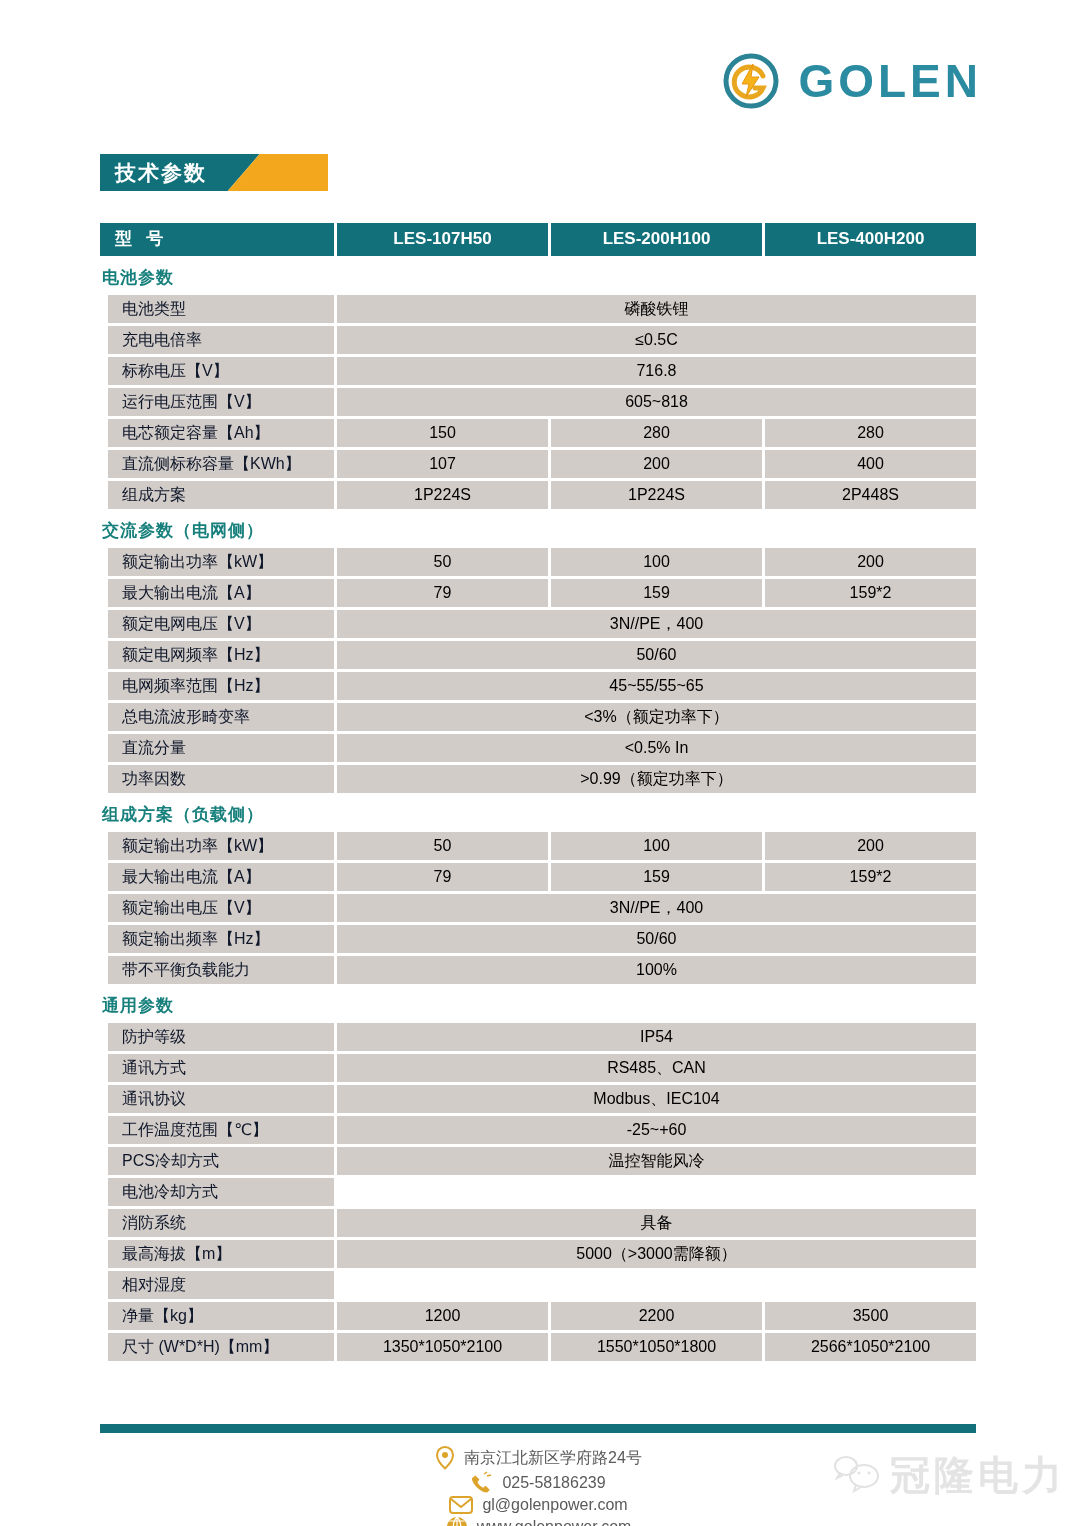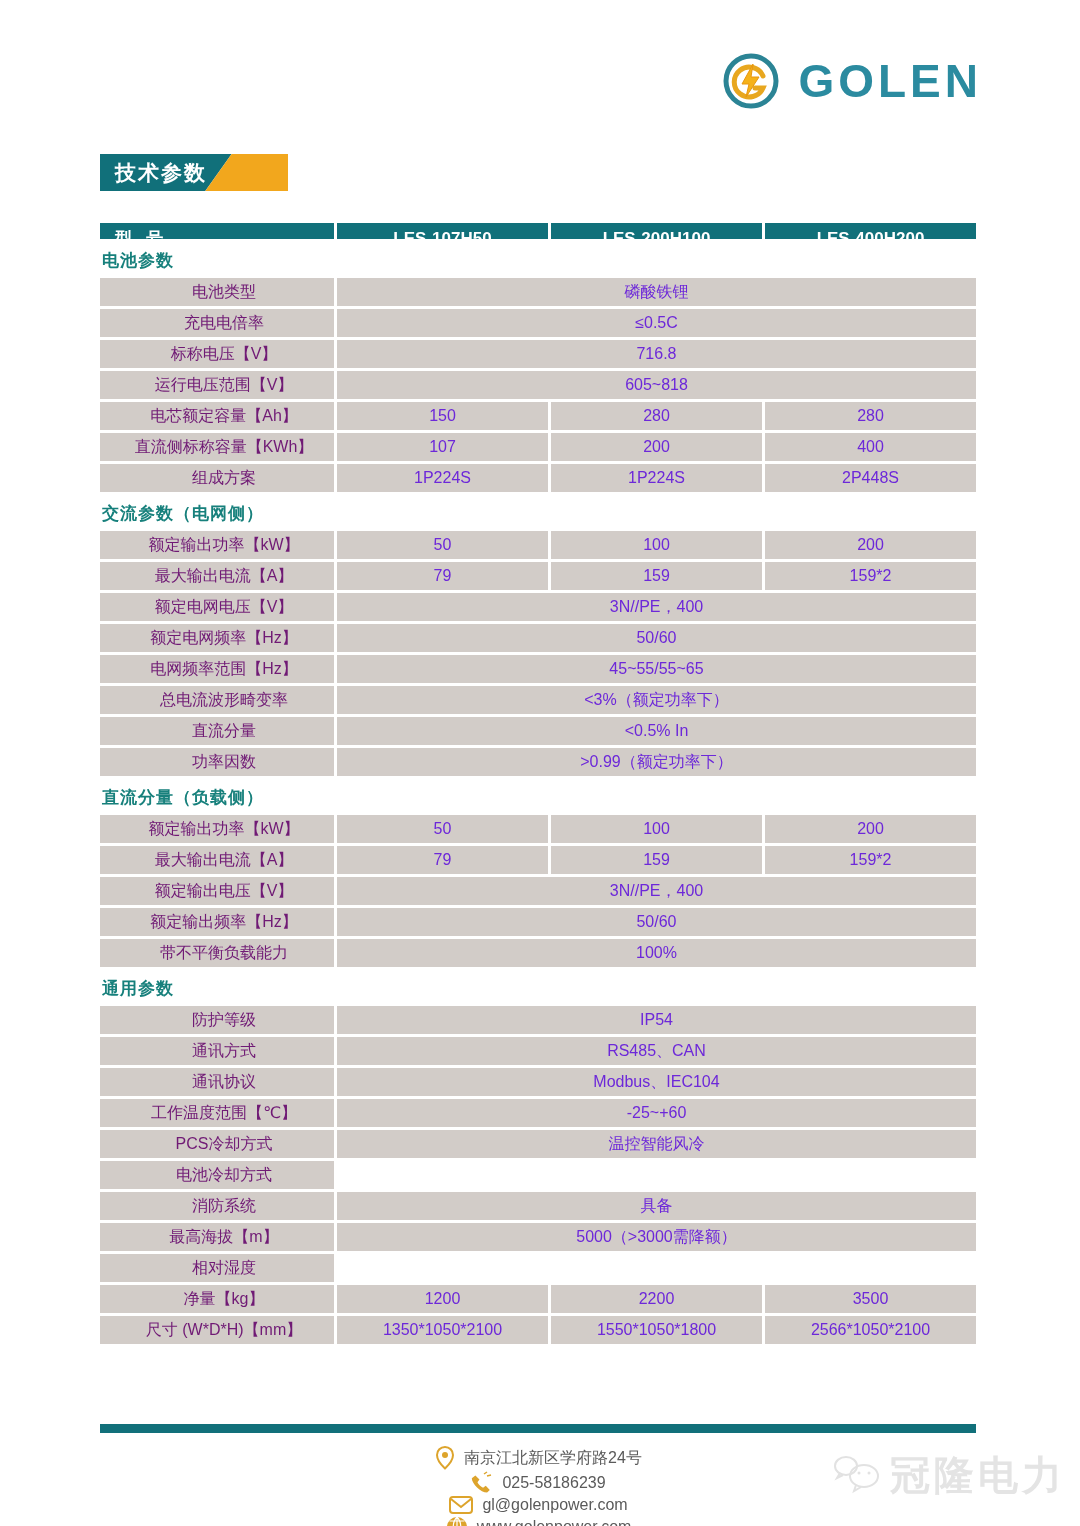--- a/index.html
+++ b/index.html
@@ -17,21 +17,21 @@
     display:flex;align-items:center;gap:18px;
   }
   .logo-icon svg{display:block;}
   .logo-text{
     font-size:46px;font-weight:bold;color:#2b8ba0;
     letter-spacing:4px;line-height:1;
   }
   
   .banner{
     position:absolute;left:100px;top:154px;
-    width:188px;height:37px;
+    width:228px;height:37px;
   }
   .banner .teal-part{
     position:absolute;inset:0;background:#11707a;
     clip-path:polygon(0 0,70% 0,56% 100%,0 100%);
   }
   .banner .orange-part{
     position:absolute;inset:0;background:#f2a71d;
     clip-path:polygon(70% 0,100% 0,100% 100%,56% 100%);
   }
   .banner .banner-title{
@@ -43,41 +43,41 @@
     position:absolute;left:100px;top:223px;width:876px;
   }
   .grid-row{
     display:grid;
     grid-template-columns:234px 1fr 1fr 1fr;
     column-gap:3px;
     margin-bottom:3px;
   }
   .table-header .cell{
     background:#11707a;color:#ffffff;
-    height:16px;line-height:31px;
+    height:33px;line-height:31px;
     font-size:17px;font-weight:bold;
     text-align:center;
   }
   .table-header .model-label{
     text-align:left;padding-left:15px;white-space:pre;
   }
   .section-title{
     color:#17807c;font-size:17px;font-weight:bold;
     padding:7px 2px 6px 2px;letter-spacing:1px;
   }
   .spec-row .cell{
     background:#d2ccc8;
     height:28px;line-height:28px;
     font-size:16px;
     overflow:hidden;white-space:nowrap;
   }
   .spec-row .label-cell{
-    text-align:center;padding-left:14px;color:#701a75;
-  }
-  .spec-row .value-cell{text-align:center;color:#6d28d9;}
+    text-align:left;padding-left:14px;color:#0f172a;margin-left:8px;
+  }
+  .spec-row .value-cell{text-align:center;color:#000000;}
   .spec-row .span3{grid-column:2 / 5;}
   
   .footer{
     position:absolute;left:100px;top:1424px;width:876px;
   }
   .footer-bar{height:9px;background:#11707a;}
   .contact-row{
     margin-top:12px;
     display:flex;align-items:center;justify-content:space-between;flex-direction:column;
   }
@@ -189,21 +189,21 @@
           <div class="cell value-cell span3">&lt;3%（额定功率下）</div>
         </div>
         <div class="grid-row spec-row">
           <div class="cell label-cell">直流分量</div>
           <div class="cell value-cell span3">&lt;0.5% In</div>
         </div>
         <div class="grid-row spec-row">
           <div class="cell label-cell">功率因数</div>
           <div class="cell value-cell span3">&gt;0.99（额定功率下）</div>
         </div>
-        <div class="section-title">直流分量（负载侧）</div>
+        <div class="section-title">组成方案（负载侧）</div>
         <div class="grid-row spec-row">
           <div class="cell label-cell">额定输出功率【kW】</div>
           <div class="cell value-cell">50</div>
           <div class="cell value-cell">100</div>
           <div class="cell value-cell">200</div>
         </div>
         <div class="grid-row spec-row">
           <div class="cell label-cell">最大输出电流【A】</div>
           <div class="cell value-cell">79</div>
           <div class="cell value-cell">159</div>

